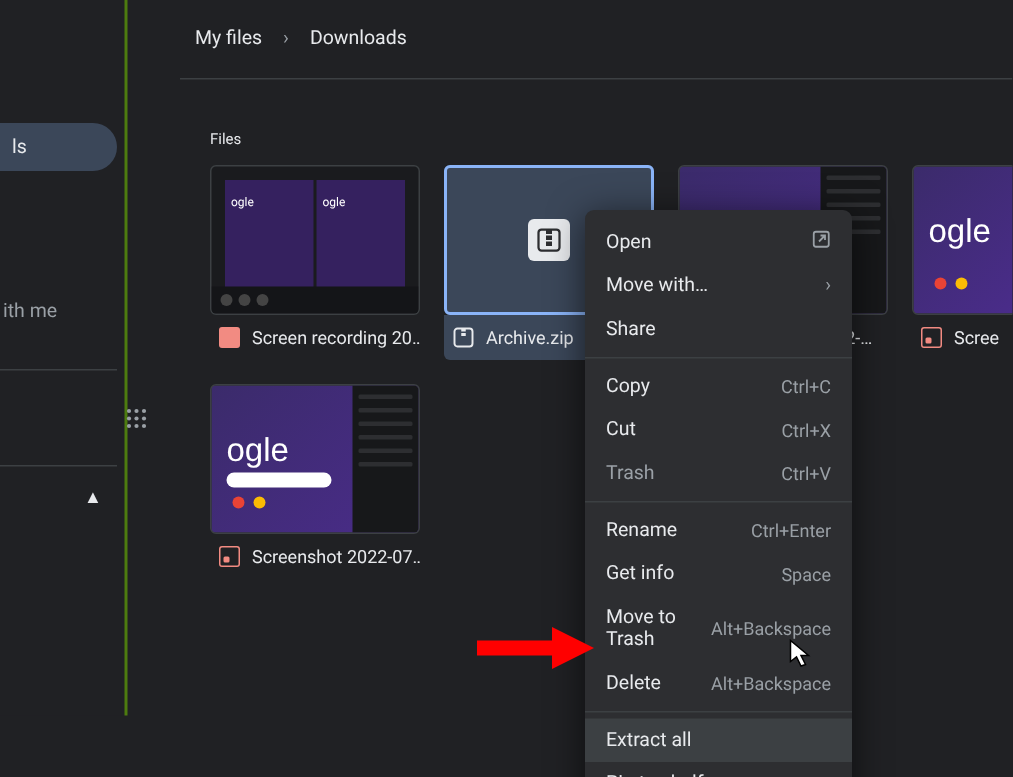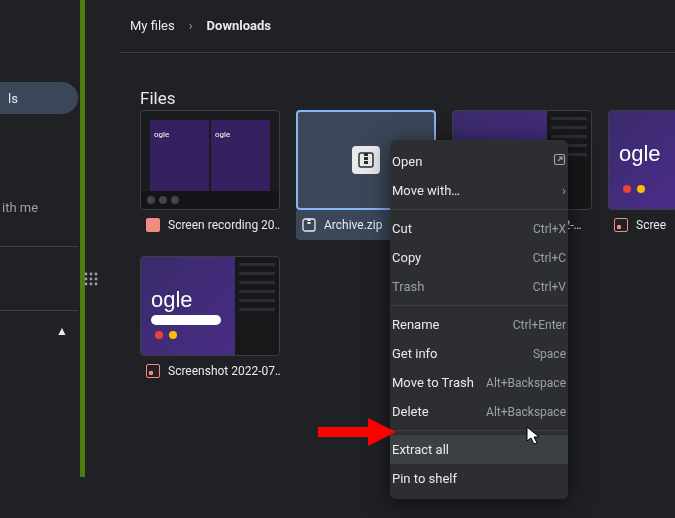--- a/index.html
+++ b/index.html
@@ -10,21 +10,21 @@
     color: #e8eaed;
     overflow: hidden;
     position: relative;
     font-size: 13px;
   }
   .sidebar {
     position: absolute;
     left: 0; top: 0;
     width: 85px; height: 477px;
     background: #202124;
-    border-right: 5px solid #4d7c0f;
+    border-right: 2px solid #4d7c0f;
   }
   .nav-pill {
     position: absolute;
     left: 0; top: 82px;
     width: 78px; height: 32px;
     background: #3b4759;
     border-radius: 0 16px 16px 0;
     display: flex; align-items: center;
     color: #e8eaed;
     padding-left: 8px;
@@ -52,21 +52,21 @@
   .breadcrumb {
     display: flex; align-items: center; gap: 14px;
     padding: 18px 30px;
     color: #e8eaed;
     font-size: 13px;
   }
   .breadcrumb .sep { color: #9aa0a6; }
   .hr { position: absolute; left: 120px; right: 0; top: 52px; height: 1px; background: #3c4043; }
   .section-label {
     position: absolute; left: 140px; top: 88px;
-    font-size: 17px; color: #e8eaed;
+    font-size: 10px; color: #e8eaed;
   }
   .file-grid {
     position: absolute; left: 140px; top: 110px;
     display: grid;
     grid-template-columns: repeat(4, 140px);
     gap: 16px;
   }
   .file-item {
     width: 140px;
     display: flex; flex-direction: column;
@@ -130,21 +130,21 @@
     left: 390px; top: 140px;
     width: 178px;
     background: #2d2e31;
     border-radius: 6px;
     box-shadow: 0 4px 24px rgba(0,0,0,0.6);
     padding: 6px 0;
     z-index: 50;
   }
   .menu-item {
     display: flex; justify-content: space-between; align-items: center;
-    padding: 7px 2px;
+    padding: 7px 14px;
     font-size: 13px;
     color: #e8eaed;
     cursor: pointer;
   }
   .menu-item:hover, .menu-item.hovered { background: #3c4043; }
   .menu-item.disabled { color: #9aa0a6; cursor: default; }
   .menu-item .shortcut { color: #9aa0a6; font-size: 12px; }
   .menu-item .arrow { color: #9aa0a6; }
   .menu-sep { height: 1px; background: #3c4043; margin: 4px 0; }
 
@@ -200,21 +200,21 @@
         <circle cx="2" cy="12" r="1.4"></circle>
         <circle cx="7" cy="12" r="1.4"></circle>
         <circle cx="12" cy="12" r="1.4"></circle>
       </g>
     </svg>
 </div>
 
 <div class="breadcrumb" style="position:absolute;left:100px;top:0;">
   <span>My files</span>
   <span class="sep">›</span>
-  <span style="font-weight:700;">Downloads</span>
+  <span style="font-weight:400;">Downloads</span>
 </div>
 <div class="hr"></div>
 
 <div class="section-label">Files</div>
 
 <div class="file-grid">
 
   <div class="file-item">
     <div class="thumb dark">
       <div class="thumb1-inner">
@@ -322,28 +322,31 @@
       <svg width="13" height="13" viewBox="0 0 13 13">
           <rect x="1.5" y="1.5" width="10" height="10" rx="1.5" fill="none" stroke="#9aa0a6" stroke-width="1.2"></rect>
           <path d="M5 8 L9 4 M6 4 H9 V7" fill="none" stroke="#9aa0a6" stroke-width="1.2"></path>
         </svg>
     </span>
   </div>
   <div class="menu-item">
     <span>Move with…</span>
     <span class="arrow">›</span>
   </div>
+  <div class="menu-item">
+    <span>Share</span>
+  </div>
   <div class="menu-sep"></div>
+  <div class="menu-item">
+    <span>Copy</span>
+    <span class="shortcut">Ctrl+C</span>
+  </div>
   <div class="menu-item">
     <span>Cut</span>
     <span class="shortcut">Ctrl+X</span>
-  </div>
-  <div class="menu-item">
-    <span>Copy</span>
-    <span class="shortcut">Ctrl+C</span>
   </div>
   <div class="menu-item disabled">
     <span>Trash</span>
     <span class="shortcut">Ctrl+V</span>
   </div>
   <div class="menu-sep"></div>
   <div class="menu-item">
     <span>Rename</span>
     <span class="shortcut">Ctrl+Enter</span>
   </div>

